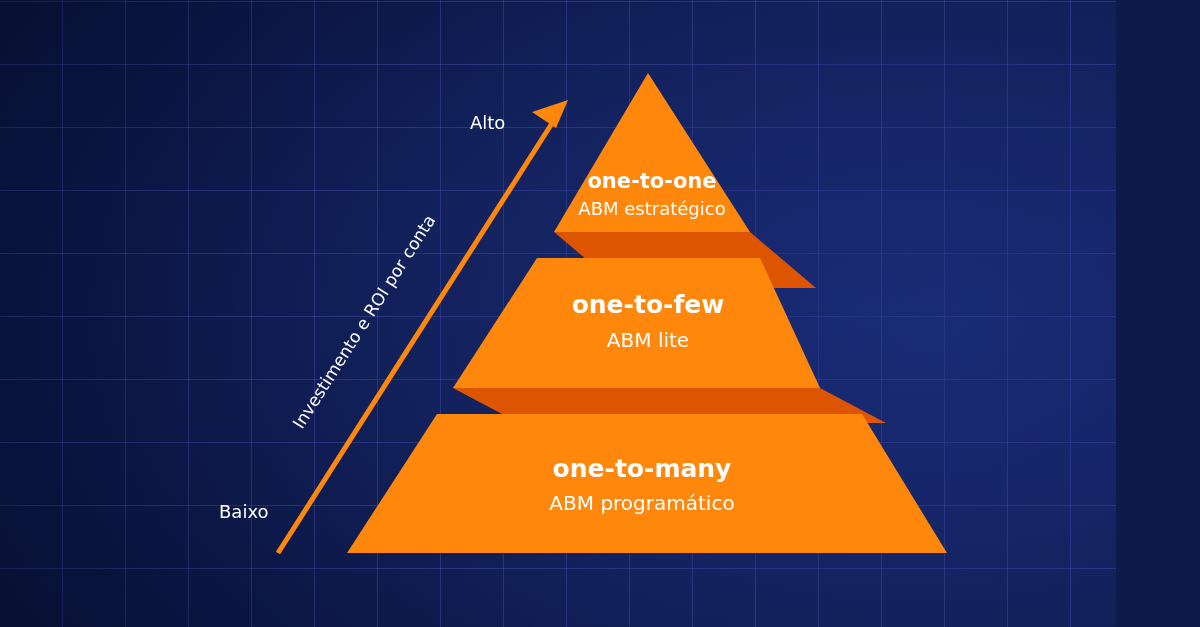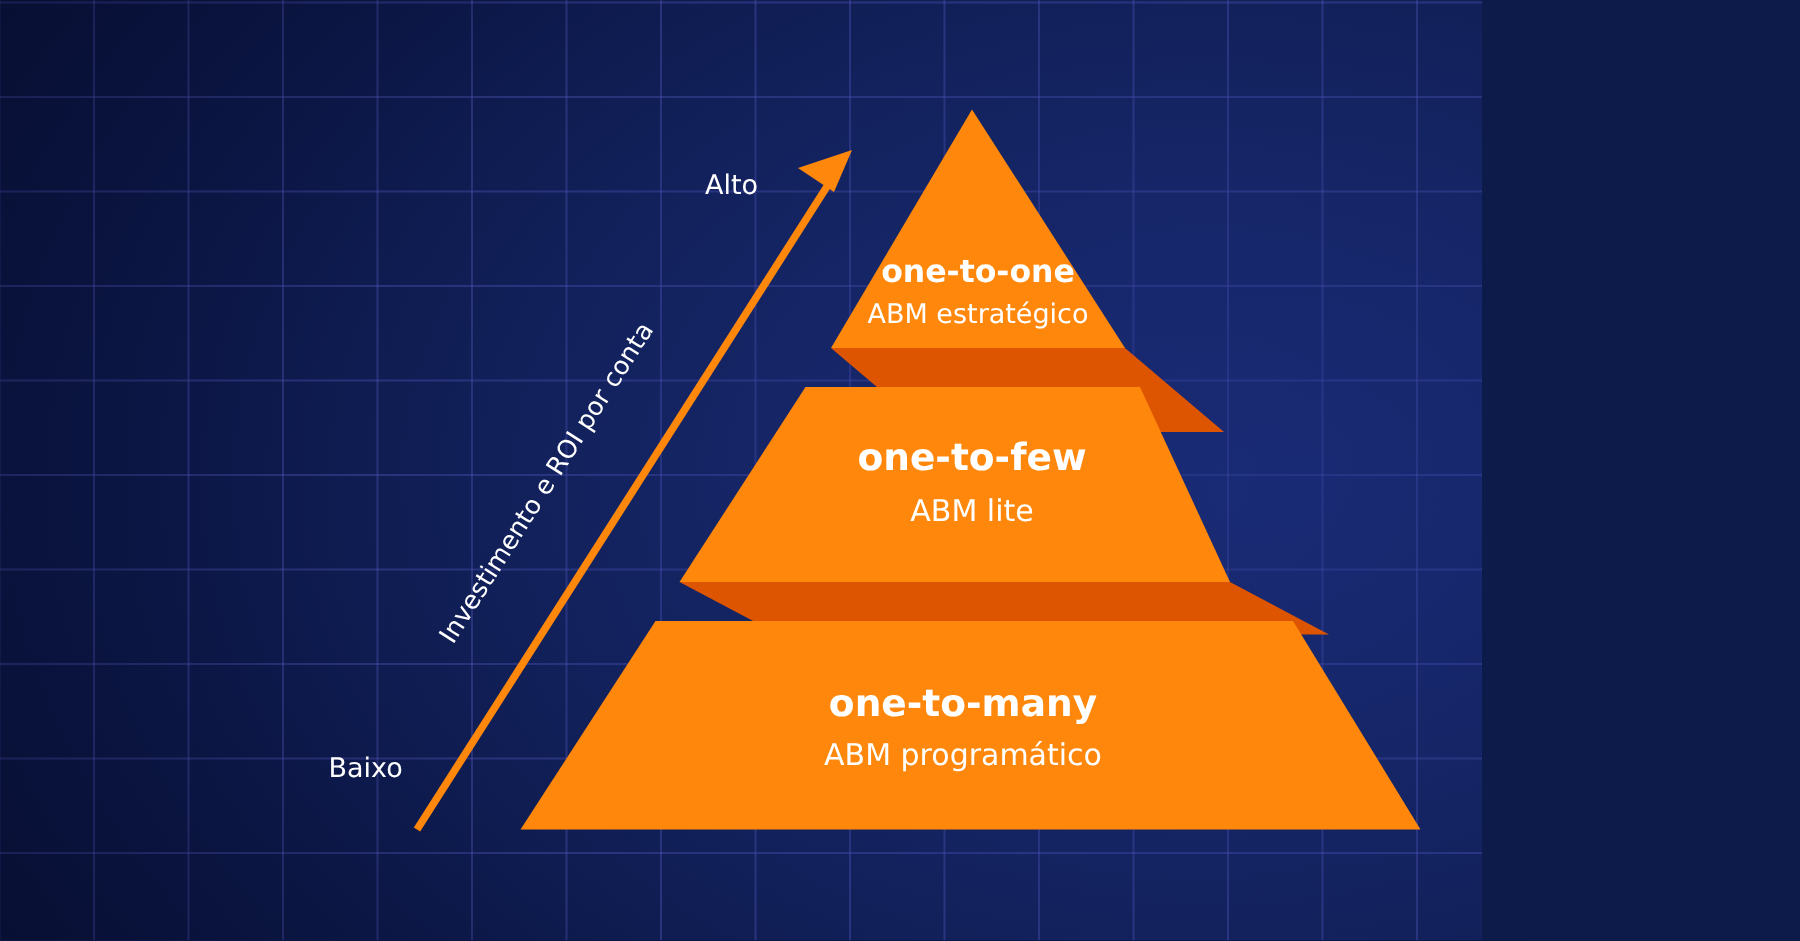--- a/index.html
+++ b/index.html
@@ -5,21 +5,21 @@
   html, body {
     margin: 0;
     padding: 0;
     background: #0d1b4b;
   }
   body {
     font-family: "DejaVu Sans", sans-serif;
   }
   #stage {
     position: relative;
-    width: 988px;
+    width: 1116px;
     height: 627px;
     overflow: hidden;
     background:
       radial-gradient(120% 130% at 86% 52%, #16266b 0%, #112058 38%, #0b1646 72%, #081038 100%),
       #0b1646;
   }
   
   #grid {
     position: absolute;
     inset: 0;

